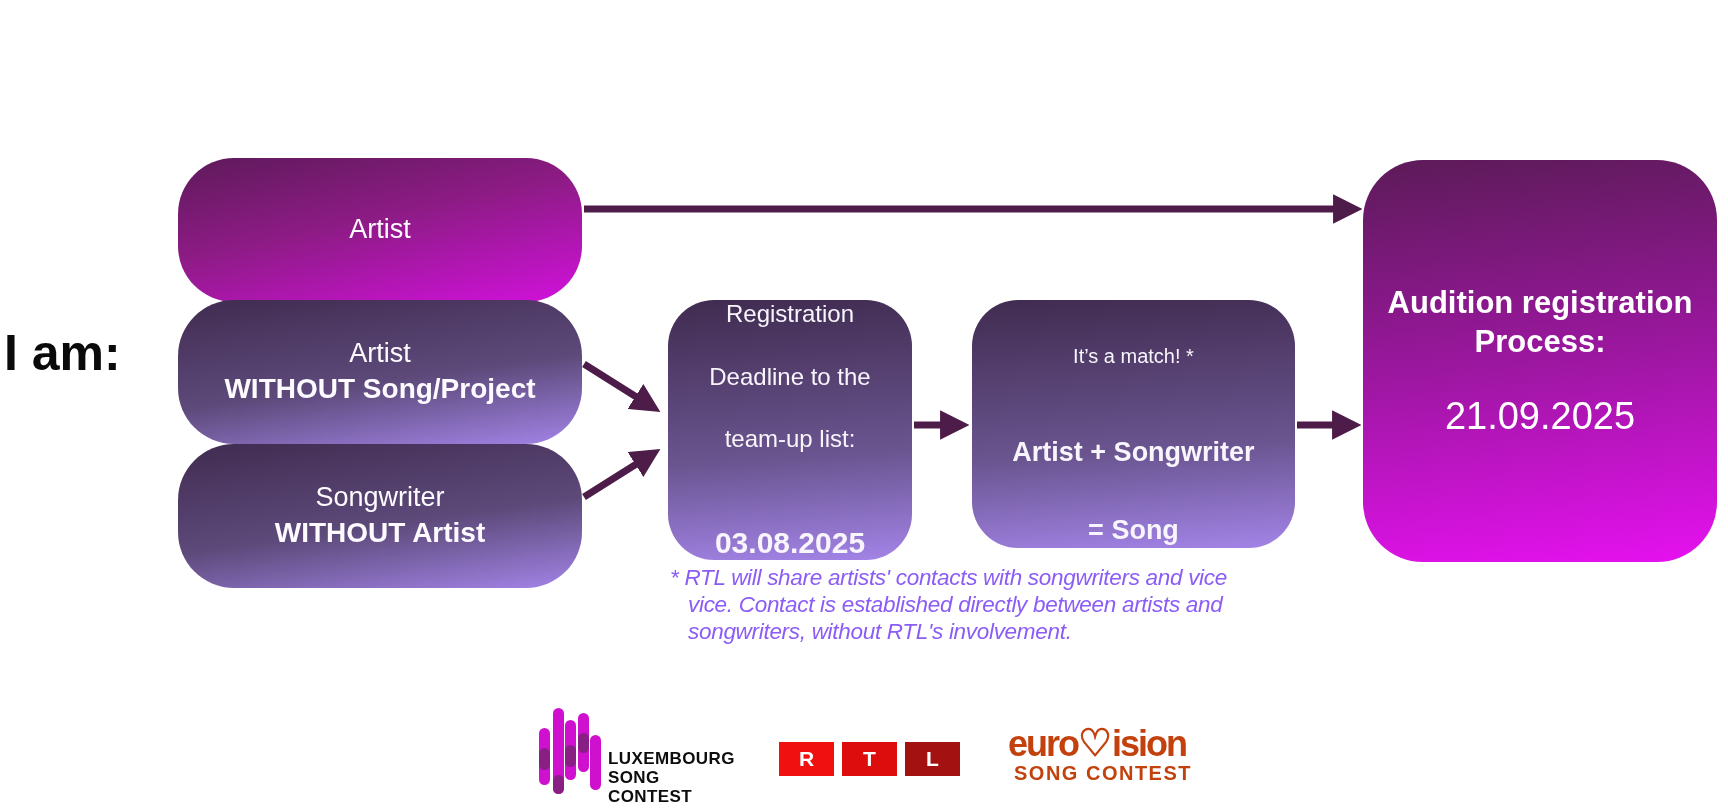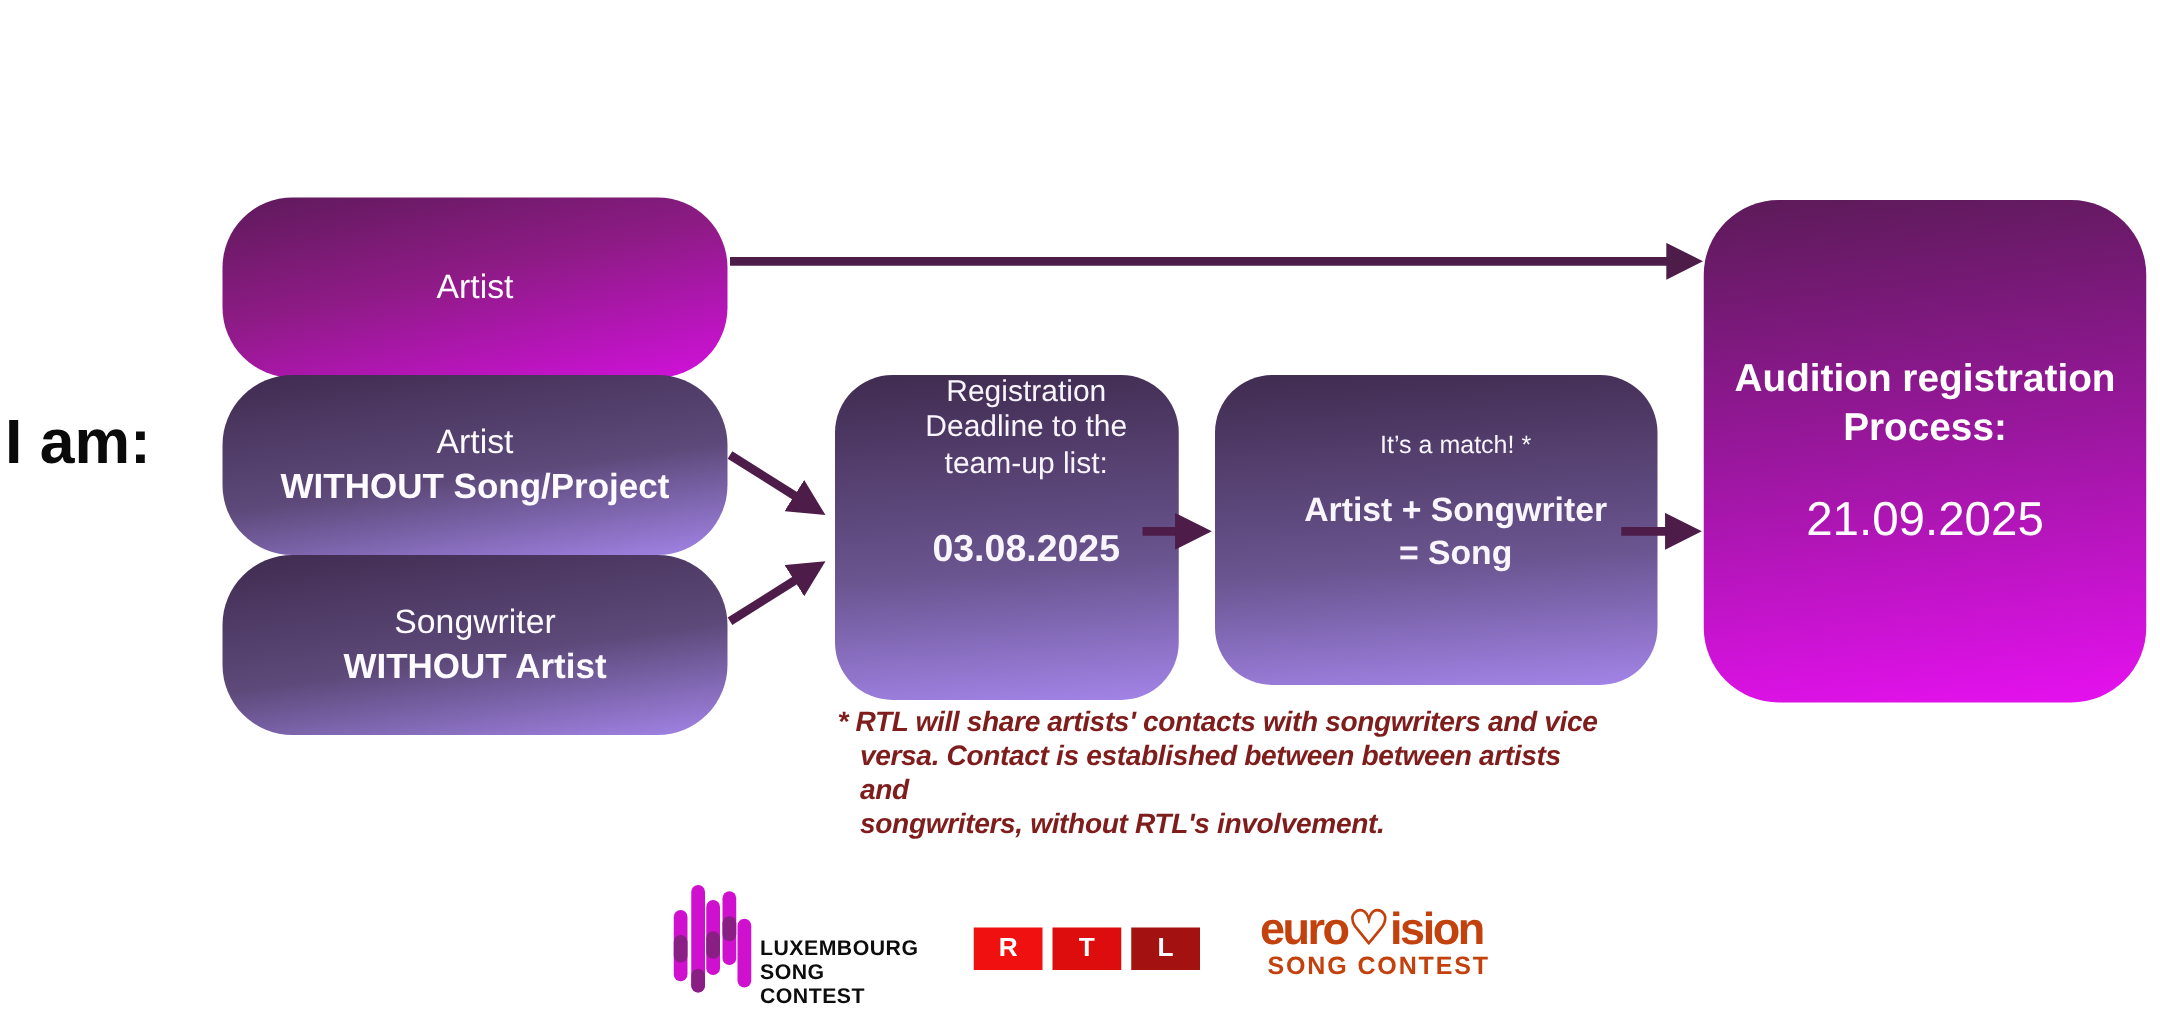--- a/index.html
+++ b/index.html
@@ -14,40 +14,40 @@
   .pill{position:absolute;left:178px;width:404px;height:144px;border-radius:56px;
         display:flex;flex-direction:column;align-items:center;justify-content:center;
         color:#fdfbff;text-align:center;}
   .pill .l1{font-size:27px;font-weight:400;line-height:1.3;}
   .pill .l2{font-size:28px;font-weight:700;line-height:1.3;}
   .pill.p1{top:158px;background:linear-gradient(168deg,#5e1a5a 0%,#8e1b86 45%,#d211dc 100%);}
   .pill.p2{top:300px;background:linear-gradient(172deg,#402b50 0%,#5d4a7a 55%,#a384e8 100%);}
   .pill.p3{top:444px;background:linear-gradient(172deg,#402b50 0%,#5d4a7a 55%,#a384e8 100%);}
 
   .midbox{position:absolute;border-radius:46px;color:#f8f5fc;text-align:center;
-          display:flex;flex-direction:column;align-items:center;justify-content:flex-start;
-          background:linear-gradient(176deg,#402b50 0%,#6a5590 60%,#a384e8 100%);padding-left:31px;}
+          display:flex;flex-direction:column;align-items:center;justify-content:space-between;
+          background:linear-gradient(176deg,#402b50 0%,#6a5590 60%,#a384e8 100%);}
   .regbox{left:668px;top:300px;width:244px;height:260px;}
   .regbox .line{font-size:24px;font-weight:400;line-height:1.18;}
   .regbox .date{font-size:30px;font-weight:700;margin-top:38px;}
   .matchbox{left:972px;top:300px;width:323px;height:248px;}
   .matchbox .line{font-size:20px;font-weight:400;line-height:1.2;margin-bottom:24px;margin-top:44px;}
   .matchbox .bold{font-size:27px;font-weight:700;line-height:1.25;}
 
   .bigbox{position:absolute;left:1363px;top:160px;width:354px;height:402px;border-radius:60px;
           background:linear-gradient(174deg,#5c1b58 0%,#9c17a0 50%,#e611f0 100%);
           display:flex;flex-direction:column;align-items:center;justify-content:center;
           color:#ffffff;text-align:center;}
   .bigbox .hl{font-size:31px;font-weight:700;line-height:1.25;}
   .bigbox .date{font-size:38px;font-weight:400;margin-top:34px;}
 
   .arrows{position:absolute;left:0;top:0;width:1728px;height:811px;pointer-events:none;}
 
-  .footnote{position:absolute;left:670px;top:564px;width:610px;color:#7f1d1d;
-            font-style:italic;font-weight:700;font-size:22.5px;line-height:27px;letter-spacing:-0.3px;}
+  .footnote{position:absolute;left:670px;top:564px;width:610px;color:#8b5cf6;
+            font-style:italic;font-weight:400;font-size:22.5px;line-height:27px;letter-spacing:-0.3px;}
   .footnote .fl{padding-left:18px;}
   .footnote .fl.first{text-indent:-18px;}
 
   
   .lsc{position:absolute;left:536px;top:700px;}
   .lsc .bar{position:absolute;border-radius:7px;background:#cf10cf;}
   .lsc .dark{position:absolute;border-radius:7px;background:#7c2178;opacity:.85;}
   .lsc .txt{position:absolute;left:72px;top:49px;color:#0d0d0d;
             font-size:17px;font-weight:900;line-height:19px;letter-spacing:.4px;}
 
@@ -109,21 +109,21 @@
     </defs>
     <line x1="584" y1="209" x2="1336" y2="209" stroke="#4d1c49" stroke-width="7" marker-end="url(#ah)"></line>
     <line x1="584" y1="364" x2="638" y2="398" stroke="#4d1c49" stroke-width="7" marker-end="url(#ah)"></line>
     <line x1="584" y1="497" x2="638" y2="463" stroke="#4d1c49" stroke-width="7" marker-end="url(#ah)"></line>
     <line x1="914" y1="425" x2="943" y2="425" stroke="#4d1c49" stroke-width="7" marker-end="url(#ah)"></line>
     <line x1="1297" y1="425" x2="1335" y2="425" stroke="#4d1c49" stroke-width="7" marker-end="url(#ah)"></line>
   </svg>
 
   <div class="footnote">
     <div class="fl first">* RTL will share artists' contacts with songwriters and vice</div>
-    <div class="fl">versa. Contact is established between between artists and</div>
+    <div class="fl">vice. Contact is established directly between artists and</div>
     <div class="fl">songwriters, without RTL's involvement.</div>
   </div>
 
   <div class="lsc">
     <div>
       <div class="bar" style="left:3px;  top:28px; width:11px; height:57px;"></div>
       <div class="bar" style="left:17px; top:8px;  width:11px; height:86px;"></div>
       <div class="bar" style="left:29px; top:20px; width:11px; height:60px;"></div>
       <div class="bar" style="left:42px; top:13px; width:11px; height:59px;"></div>
       <div class="bar" style="left:54px; top:35px; width:11px; height:55px;"></div>

